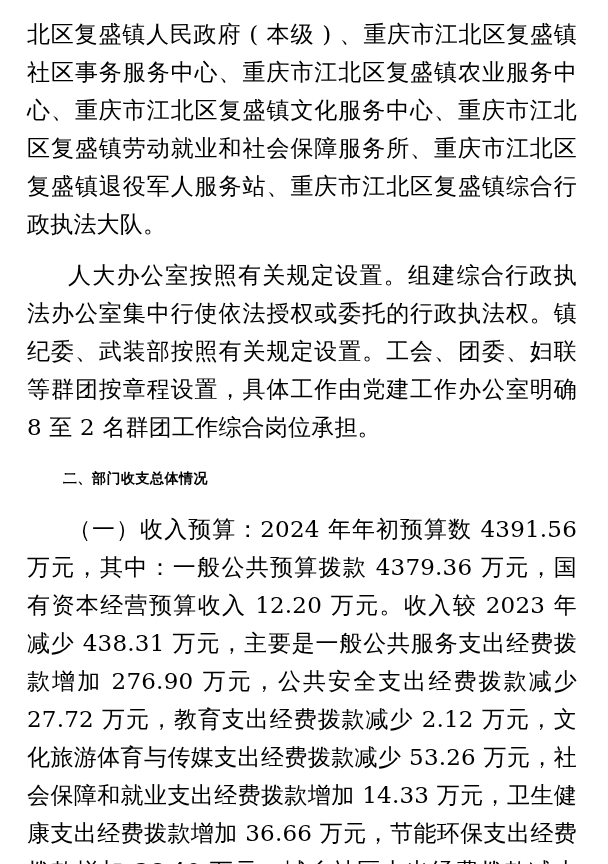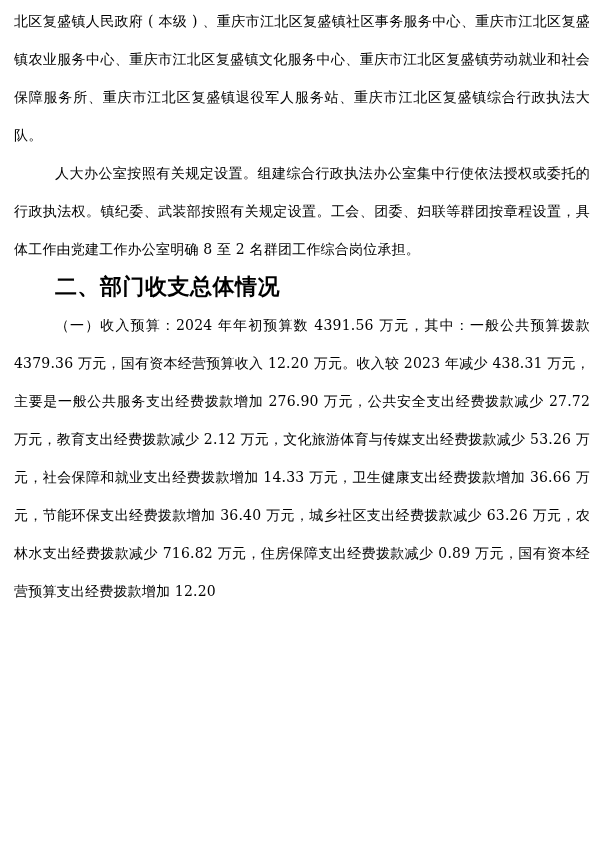--- a/index.html
+++ b/index.html
@@ -15,36 +15,36 @@
     overflow: hidden;
   }
   .page {
     width: 608px;
     height: 864px;
     box-sizing: border-box;
     padding: 0 18px 0 14px;
     position: relative;
   }
   .para {
-    font-size: 14px;
+    font-size: 23px;
     line-height: 38px;
     text-align: justify;
     text-justify: inter-ideograph;
-    margin: 0;
+    margin: 13px;
     letter-spacing: 0.2px;
   }
   .indent {
     text-indent: 41px;
   }
   .heading {
-    font-size: 22px;
+    font-size: 14px;
     line-height: 38px;
     font-weight: bold;
     text-indent: 41px;
-    margin: 0;
+    margin: 8px;
     font-family: "DejaVu Sans", "Liberation Sans", sans-serif;
     letter-spacing: 0.5px;
   }
   .block {
     margin: 0;
   }
   .first-block {
     padding-top: 2px;
   }
 </style>

